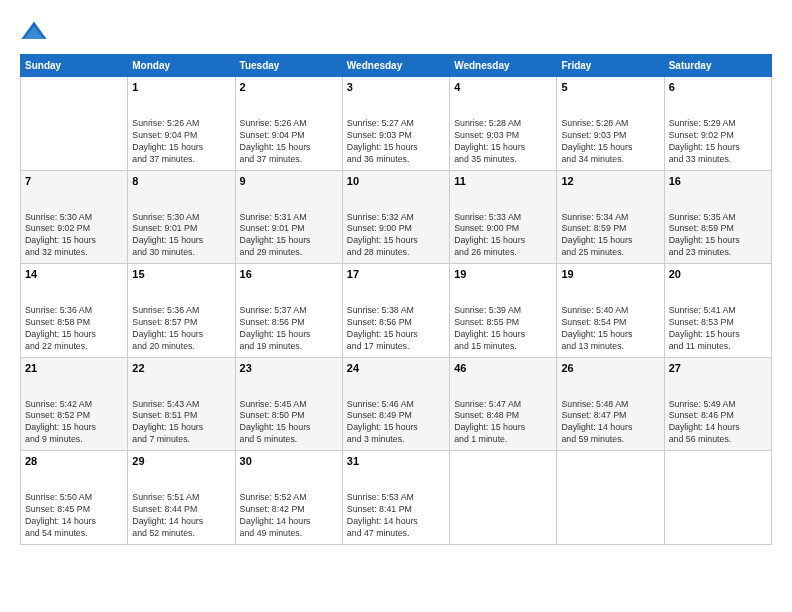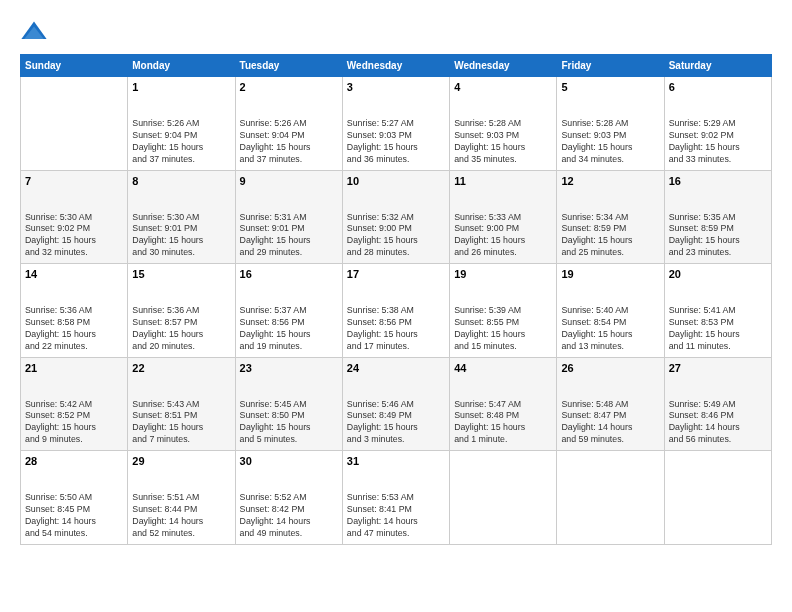--- a/index.html
+++ b/index.html
@@ -237,21 +237,21 @@
           </td>
           <td>
             <span class="day-num">23</span>
             <div class="day-info">Sunrise: 5:45 AM<br>Sunset: 8:50 PM<br>Daylight: 15 hours<br>and 5 minutes.</div>
           </td>
           <td>
             <span class="day-num">24</span>
             <div class="day-info">Sunrise: 5:46 AM<br>Sunset: 8:49 PM<br>Daylight: 15 hours<br>and 3 minutes.</div>
           </td>
           <td>
-            <span class="day-num">44</span>
+            <span class="day-num">46</span>
             <div class="day-info">Sunrise: 5:47 AM<br>Sunset: 8:48 PM<br>Daylight: 15 hours<br>and 1 minute.</div>
           </td>
           <td>
             <span class="day-num">26</span>
             <div class="day-info">Sunrise: 5:48 AM<br>Sunset: 8:47 PM<br>Daylight: 14 hours<br>and 59 minutes.</div>
           </td>
           <td>
             <span class="day-num">27</span>
             <div class="day-info">Sunrise: 5:49 AM<br>Sunset: 8:46 PM<br>Daylight: 14 hours<br>and 56 minutes.</div>
           </td>

